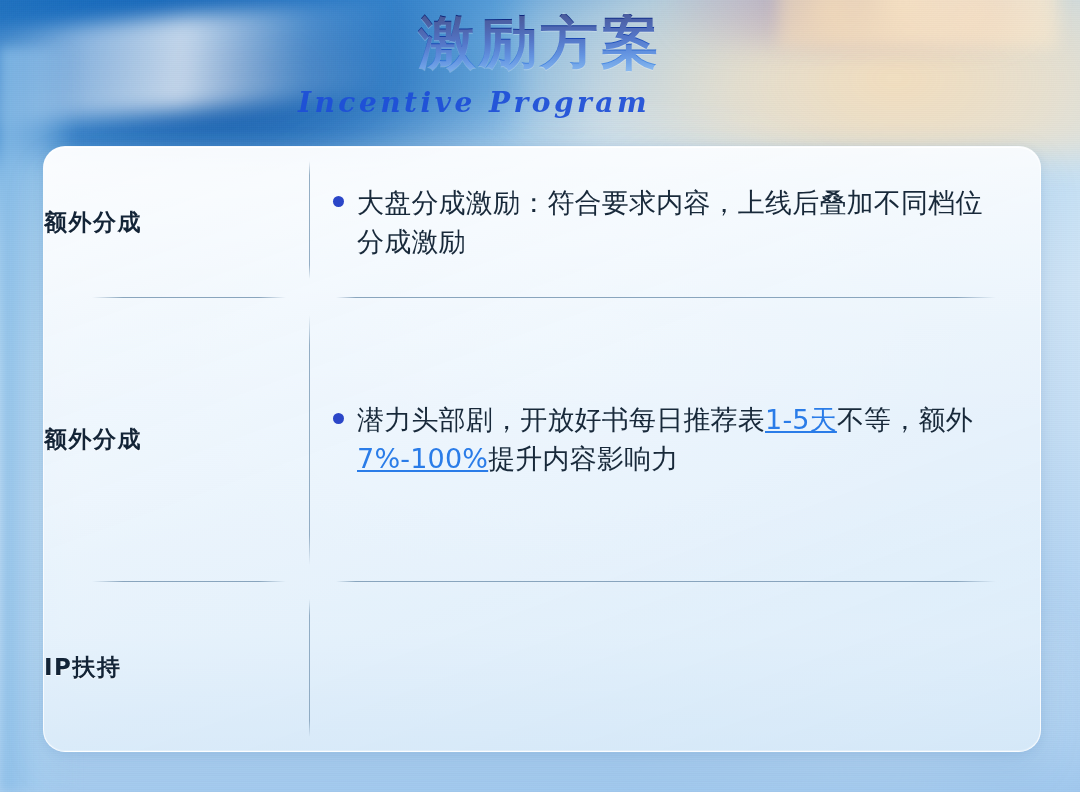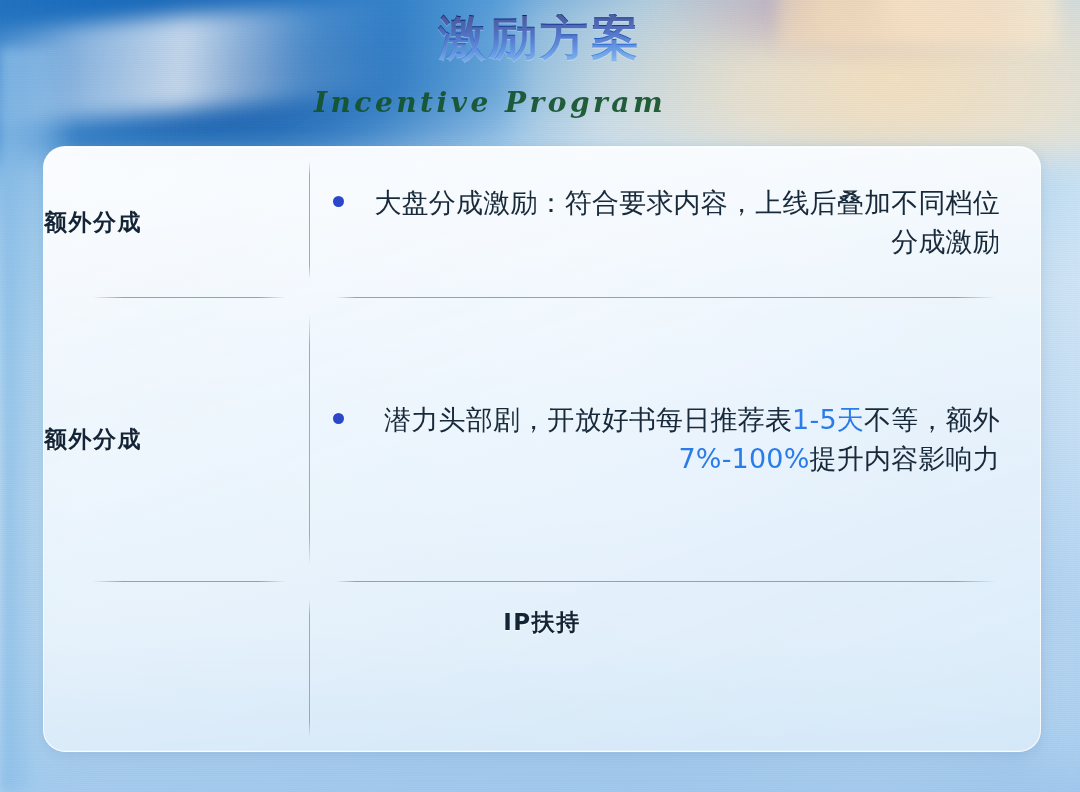--- a/index.html
+++ b/index.html
@@ -172,21 +172,21 @@
     top: 14px;
     width: 1080px;
     height: 110px;
     text-align: center;
   }
   .title-main {
     position: relative;
     z-index: 3;
     display: inline-block;
     font-family: Liberation Serif, serif;
-    font-size: 48px;
+    font-size: 58px;
     font-weight: 700;
     letter-spacing: 3px;
     line-height: 1.0;
     background: linear-gradient(178deg,
       #0c1f6e 0%,
       #12308f 22%,
       #1b49b6 46%,
       #2f6fd6 70%,
       #4d90e4 88%,
       #6aa8ec 100%);
@@ -200,23 +200,22 @@
     position: absolute;
     z-index: 2;
     left: 0;
     top: 72px;
     width: 948px;
     font-family: "DejaVu Serif", "Liberation Serif", serif;
     font-style: italic;
     font-weight: 700;
     font-size: 28px;
     letter-spacing: 3.5px;
-    color: #14532d;
+    color: #1d4ed8;
     opacity: 0.92;
-    margin-left: 16px;
   }
 
   
   .card {
     position: absolute;
     left: 43px;
     top: 146px;
     width: 998px;
     height: 606px;
     border-radius: 22px;
@@ -270,21 +269,21 @@
   }
   .row {
     position: absolute;
     left: 0;
     width: 100%;
     display: flex;
     align-items: center;
   }
   .row-1 { top: 0;    height: 150px; }
   .row-2 { top: 150px; height: 284px; }
-  .row-3 { top: 460px; height: 172px; flex-direction: column; }
+  .row-3 { top: 434px; height: 172px; }
 
   .row-label {
     flex: 0 0 265px;
     text-align: left;
     font-family: "DejaVu Sans", "Liberation Sans", sans-serif;
     font-size: 23px;
     font-weight: 700;
     letter-spacing: 1.5px;
     color: #132437;
     text-shadow: 0 1px 1px rgba(255,255,255,0.85);
@@ -310,23 +309,22 @@
     margin-top: 13px;
     margin-right: 13px;
   }
   .bullet-text {
     flex: 1 1 auto;
     font-family: "DejaVu Sans", "Liberation Sans", sans-serif;
     font-size: 27px;
     line-height: 1.46;
     color: #18293a;
     letter-spacing: 0.2px;
-    text-align: right;
-  }
-  .hl { color: #2a7ce8; }
+  }
+  .hl { color: #2a7ce8; text-decoration: underline; }
 
   
   .vline {
     position: absolute;
     width: 1px;
     background: linear-gradient(180deg,
       rgba(150,178,200,0) 0%,
       rgba(130,160,186,0.85) 12%,
       rgba(130,160,186,0.85) 88%,
       rgba(150,178,200,0) 100%);

